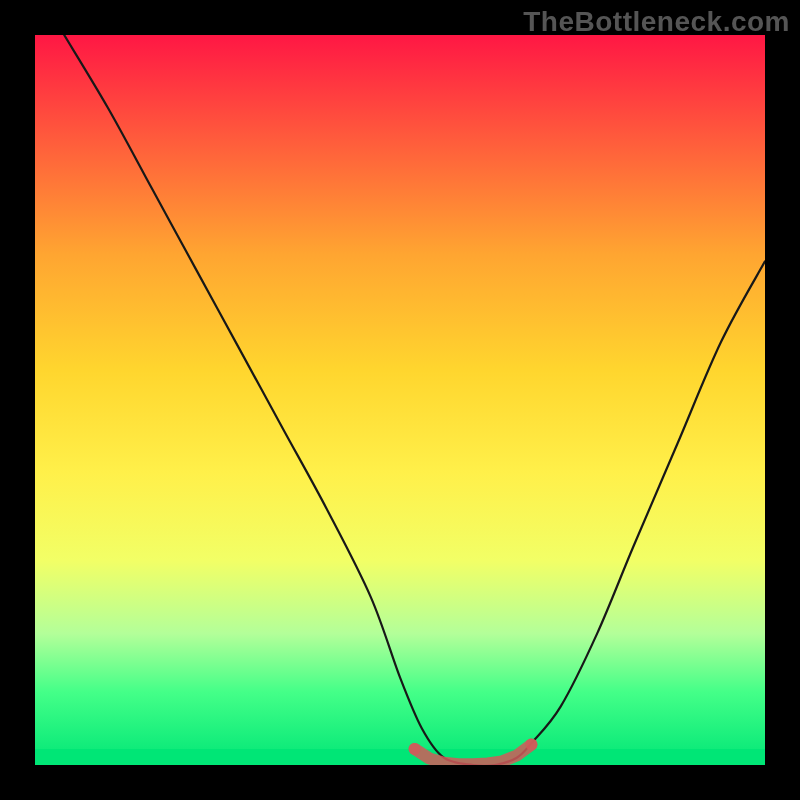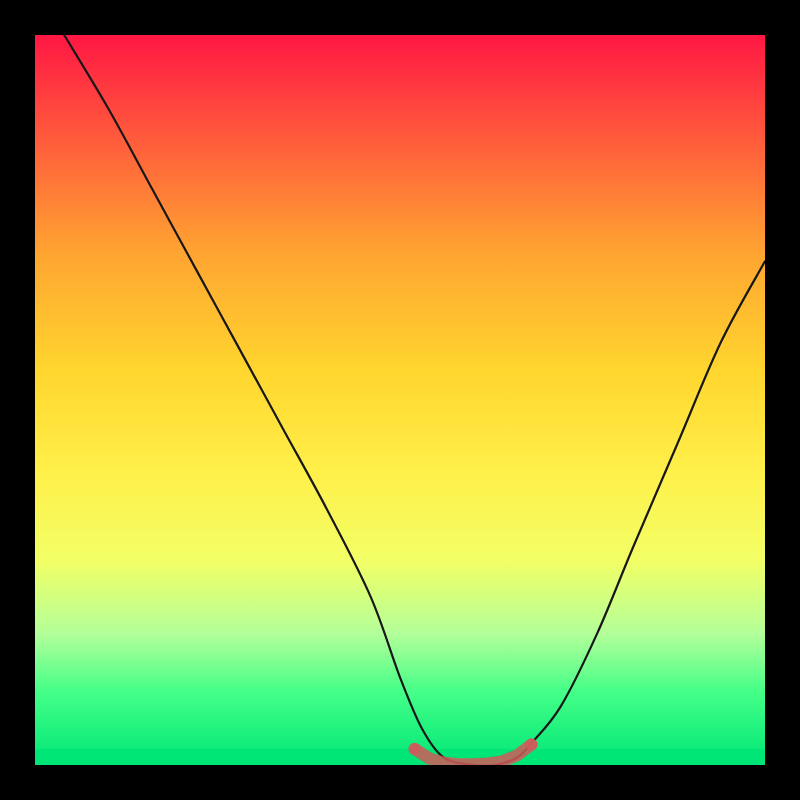--- a/index.html
+++ b/index.html
@@ -33,20 +33,21 @@
     font-weight: 600;
     letter-spacing: 0.5px;
     user-select: none;
   }
   svg { display: block; }
 </style>
 </head>
 <body>
 
 <div class="frame">
+  <div class="watermark">TheBottleneck.com</div>
 
   <div class="plot-area">
     <svg id="chart-svg" width="730" height="730" viewBox="0 0 730 730">
       <defs>
         <linearGradient id="bg-grad" x1="0" y1="0" x2="0" y2="1">
             <stop offset="0.0%" stop-color="#ff1744"></stop>
             <stop offset="14.0%" stop-color="#ff5a3c"></stop>
             <stop offset="30.0%" stop-color="#ffa531"></stop>
             <stop offset="46.0%" stop-color="#ffd62e"></stop>
             <stop offset="60.0%" stop-color="#fff04a"></stop>

